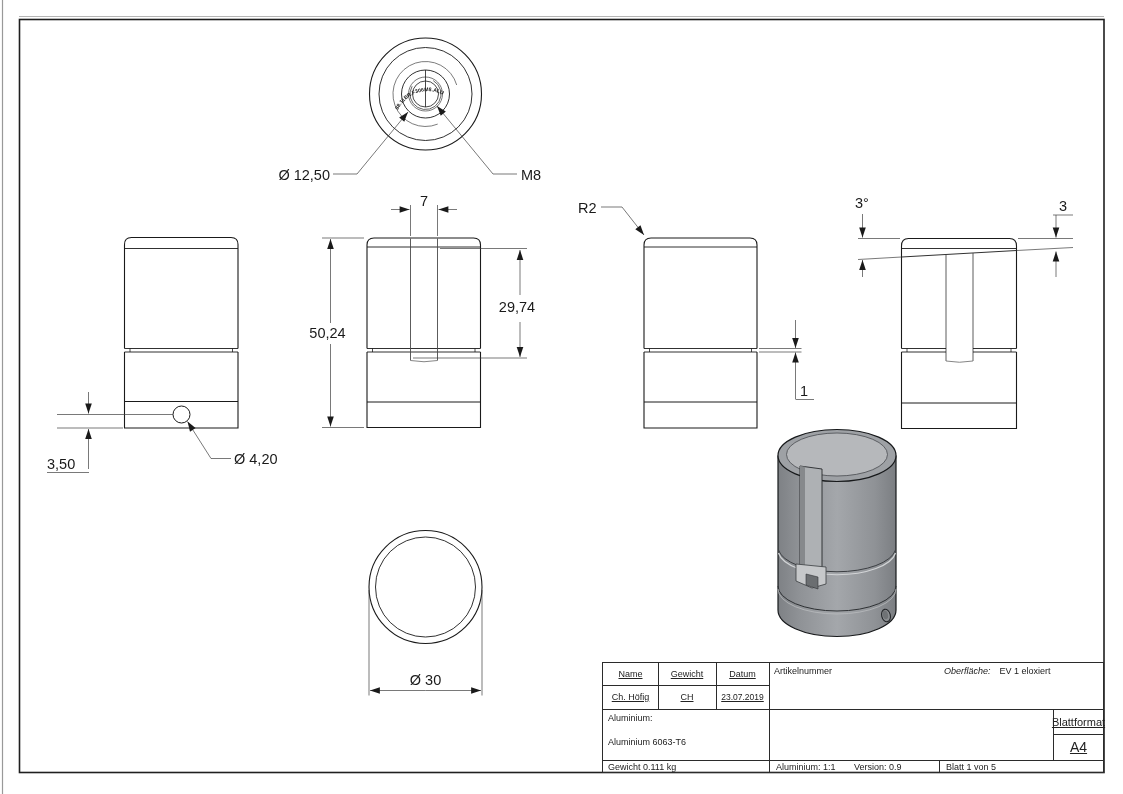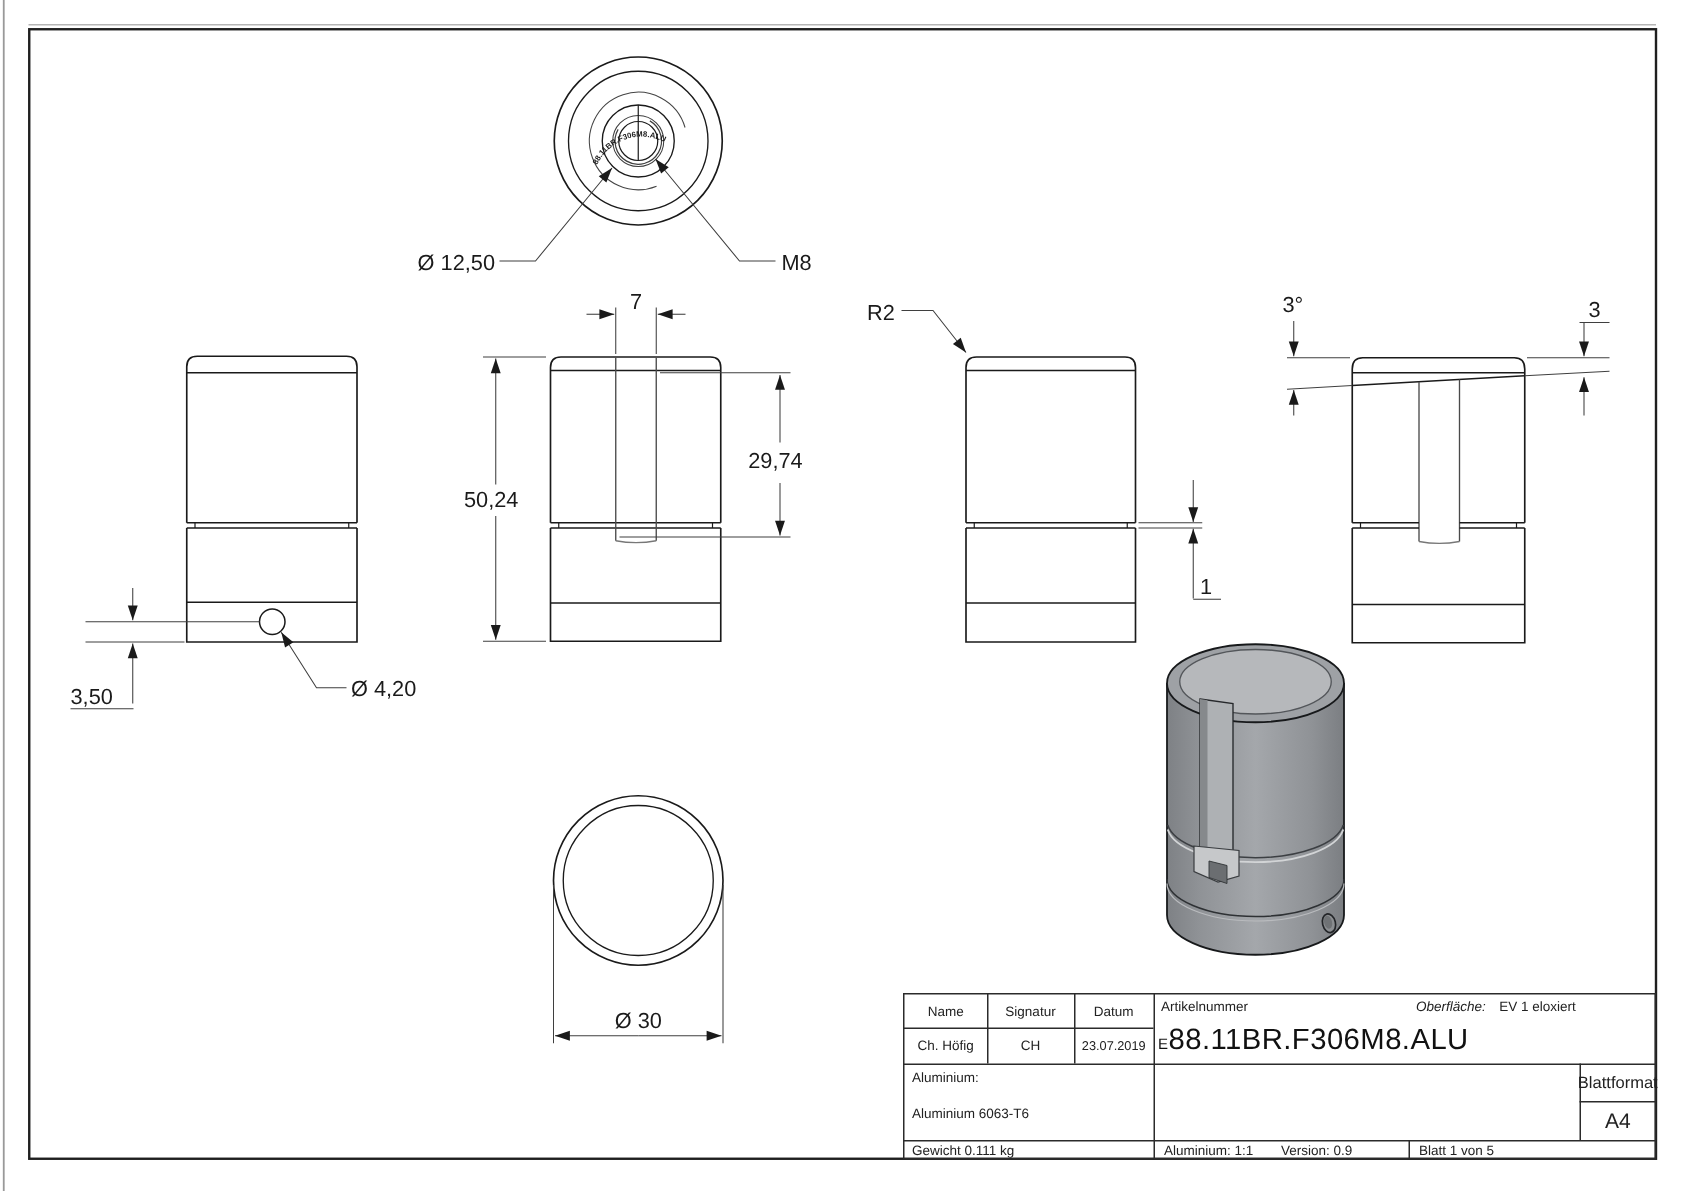--- a/index.html
+++ b/index.html
@@ -3,21 +3,21 @@
 <meta charset="utf-8">
 <style>
   html,body{margin:0;padding:0;background:#fff;}
   .page{position:relative;width:1123px;height:794px;background:#fff;overflow:hidden;
         font-family:"Liberation Sans",sans-serif;}
   svg text{font-family:"Liberation Sans",sans-serif;fill:#1a1a1a;}
   .dim{font-size:14.5px;}
   
   .tb{position:absolute;left:602px;top:662px;width:502px;height:111px;color:#222;}
   .tbl{position:absolute;background:#2b2b2b;}
-  .tb-cell{position:absolute;display:flex;align-items:center;justify-content:center;font-size:9px;}
+  .tb-cell{position:absolute;display:flex;align-items:center;justify-content:center;font-size:9px;text-decoration:underline;}
   .tb-abs{position:absolute;font-size:9px;white-space:nowrap;}
   .tb-artnum{position:absolute;left:170px;top:20px;font-size:19.5px;letter-spacing:.3px;white-space:nowrap;color:#111;}
   .tb-artnum .pre{font-size:10px;}
   .ob-label{margin-right:9px;font-style:italic;}
   .a4{font-size:14px;}
 </style>
 </head>
 <body>
 
 <div class="page">
@@ -219,32 +219,29 @@
   <div class="tbl" style="left:0;top:110px;width:502px;height:1px"></div>
   <div class="tbl" style="left:0;top:0;width:1px;height:111px"></div>
   <div class="tbl" style="left:56px;top:0;width:1px;height:47px"></div>
   <div class="tbl" style="left:113.5px;top:0;width:1px;height:47px"></div>
   <div class="tbl" style="left:167px;top:0;width:1px;height:111px"></div>
   <div class="tbl" style="left:336.5px;top:98px;width:1px;height:13px"></div>
   <div class="tbl" style="left:451px;top:46.5px;width:1px;height:51.5px"></div>
   <div class="tbl" style="left:501px;top:0;width:1px;height:111px"></div>
 
   <div class="tb-cell" style="left:1px;top:1px;width:55px;height:22px">Name</div>
-  <div class="tb-cell" style="left:57px;top:1px;width:56px;height:22px">Signatur</div>
+  <div class="tb-cell" style="left:57px;top:1px;width:56px;height:22px">Gewicht</div>
   <div class="tb-cell" style="left:114px;top:1px;width:53px;height:22px">Datum</div>
   <div class="tb-cell" style="left:1px;top:24px;width:55px;height:22px">Ch. Höfig</div>
   <div class="tb-cell" style="left:57px;top:24px;width:56px;height:22px">CH</div>
   <div class="tb-cell" style="left:114px;top:24px;width:53px;height:22px;font-size:8.5px">23.07.2019</div>
 
   <div class="tb-abs" style="left:172px;top:4px">Artikelnummer</div>
   <div class="tb-abs" style="left:342px;top:4px">
     <span class="ob-label">Oberfläche:</span><span>EV 1 eloxiert</span>
-  </div>
-  <div class="tb-artnum">
-    <span class="pre">E</span><span>88.11BR.F306M8.ALU</span>
   </div>
 
   <div class="tb-abs" style="left:6px;top:51px">Aluminium:</div>
   <div class="tb-abs" style="left:6px;top:75px">Aluminium 6063-T6</div>
 
   <div class="tb-cell" style="left:452px;top:47.5px;width:49px;height:24px;font-size:11px">Blattformat</div>
   <div class="tb-cell a4" style="left:452px;top:73px;width:49px;height:24px">A4</div>
 
   <div class="tb-abs" style="left:6px;top:100px">Gewicht 0.111 kg</div>
   <div class="tb-abs" style="left:174px;top:100px">Aluminium: 1:1</div>

